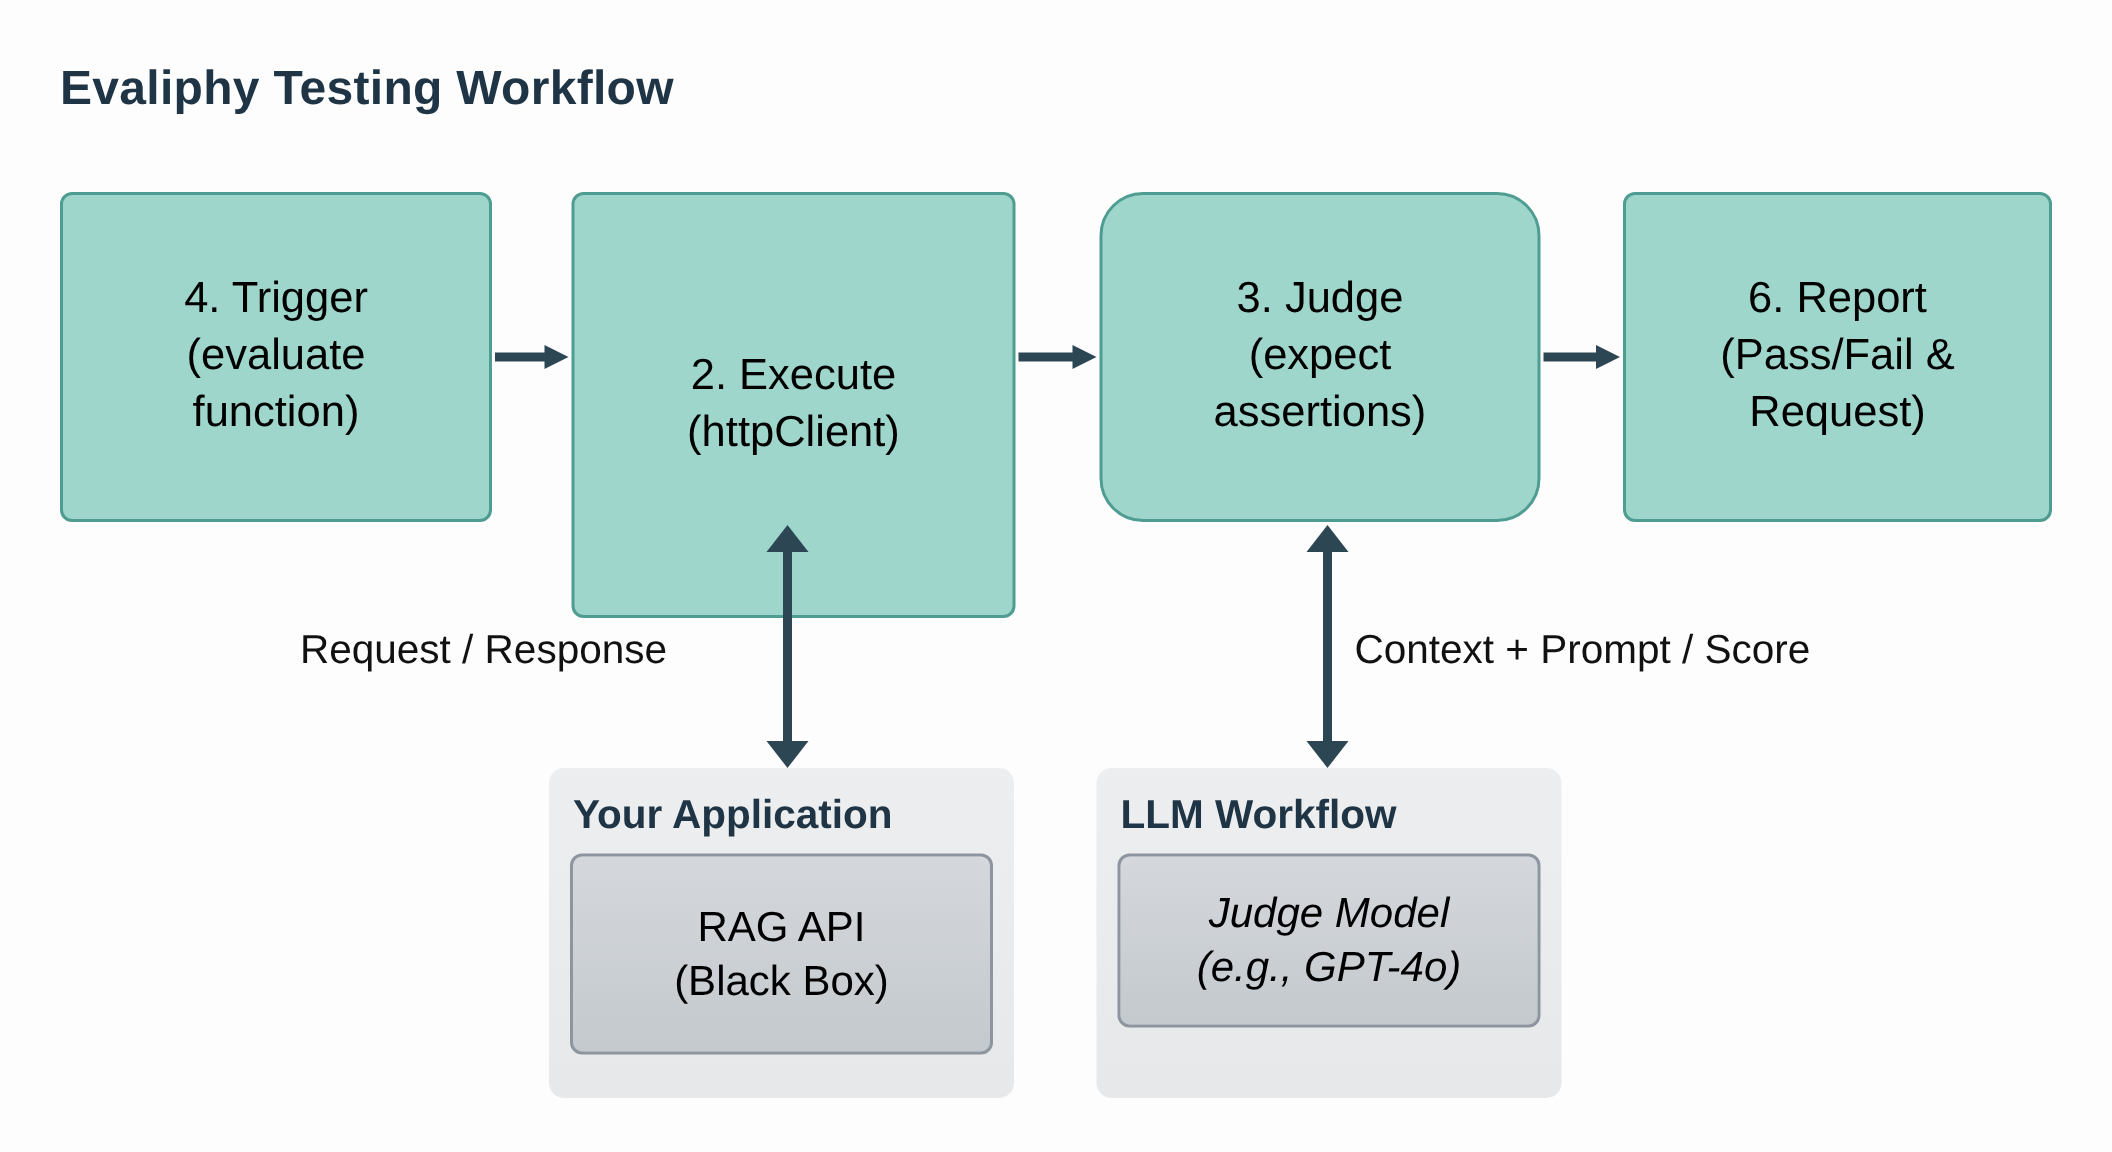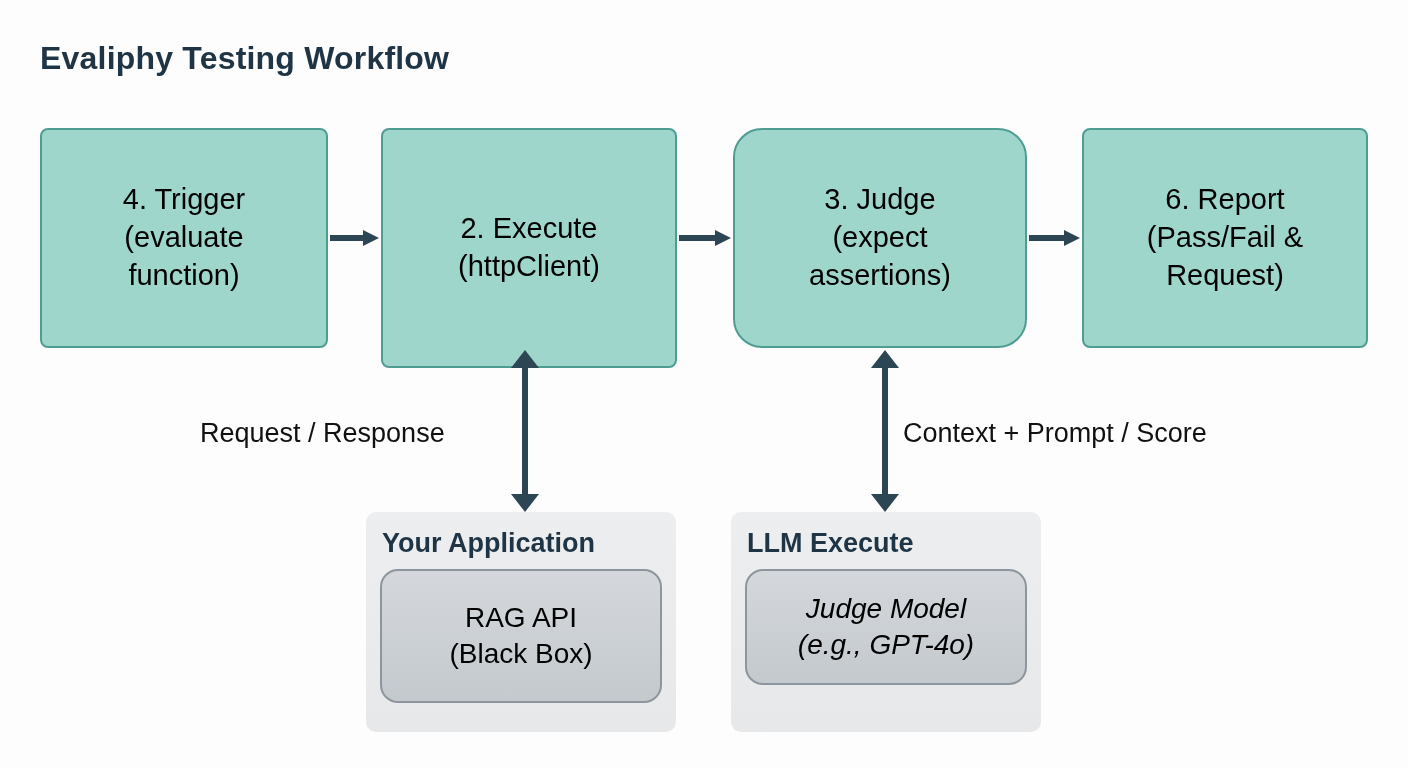--- a/index.html
+++ b/index.html
@@ -49,21 +49,21 @@
     color: #000000;
     font-size: 29px;
     line-height: 1.30;
     font-weight: 500;
     padding: 4px 10px;
   }
   .stage .lines { display: block; }
   .stage .ln { display: block; white-space: nowrap; }
 
   #stage-0 { left: 40px;   top: 128px; width: 288px; height: 220px; }
-  #stage-1 { left: 381px;  top: 128px; width: 296px; height: 240px; }
+  #stage-1 { left: 381px;  top: 128px; width: 296px; height: 284px; }
   #stage-2 { left: 733px;  top: 128px; width: 294px; height: 220px; border-radius: 29px; }
   #stage-3 { left: 1082px; top: 128px; width: 286px; height: 220px; }
 
   
   .harrow {
     position: absolute;
     top: 230px;
     height: 16px;
   }
   .harrow .shaft {
@@ -142,21 +142,21 @@
   .system .sys-title {
     font-size: 27px;
     font-weight: 600;
     color: #1f3545;
     margin: 2px 0 10px 2px;
     white-space: nowrap;
   }
   .system .sys-inner {
     background: linear-gradient(180deg, #d4d8dc 0%, #c4c9ce 100%);
     border: 2px solid #8d969e;
-    border-radius: 18px;
+    border-radius: 8px;
     box-sizing: border-box;
     display: flex;
     align-items: center;
     justify-content: center;
     text-align: center;
     color: #000000;
     font-size: 28px;
     line-height: 1.28;
     font-weight: 400;
     padding: 10px 8px;
@@ -237,21 +237,21 @@
     <div class="sys-title">Your Application</div>
     <div class="sys-inner">
       <span>
         <span class="ln">RAG API</span>
         <span class="ln">(Black Box)</span>
       </span>
     </div>
   </div>
 
   <div class="system" id="system-1">
-    <div class="sys-title">LLM Execute</div>
+    <div class="sys-title">LLM Workflow</div>
     <div class="sys-inner">
       <span>
         <span class="ln">Judge Model</span>
         <span class="ln">(e.g., GPT-4o)</span>
       </span>
     </div>
   </div>
 
 </div>
 

